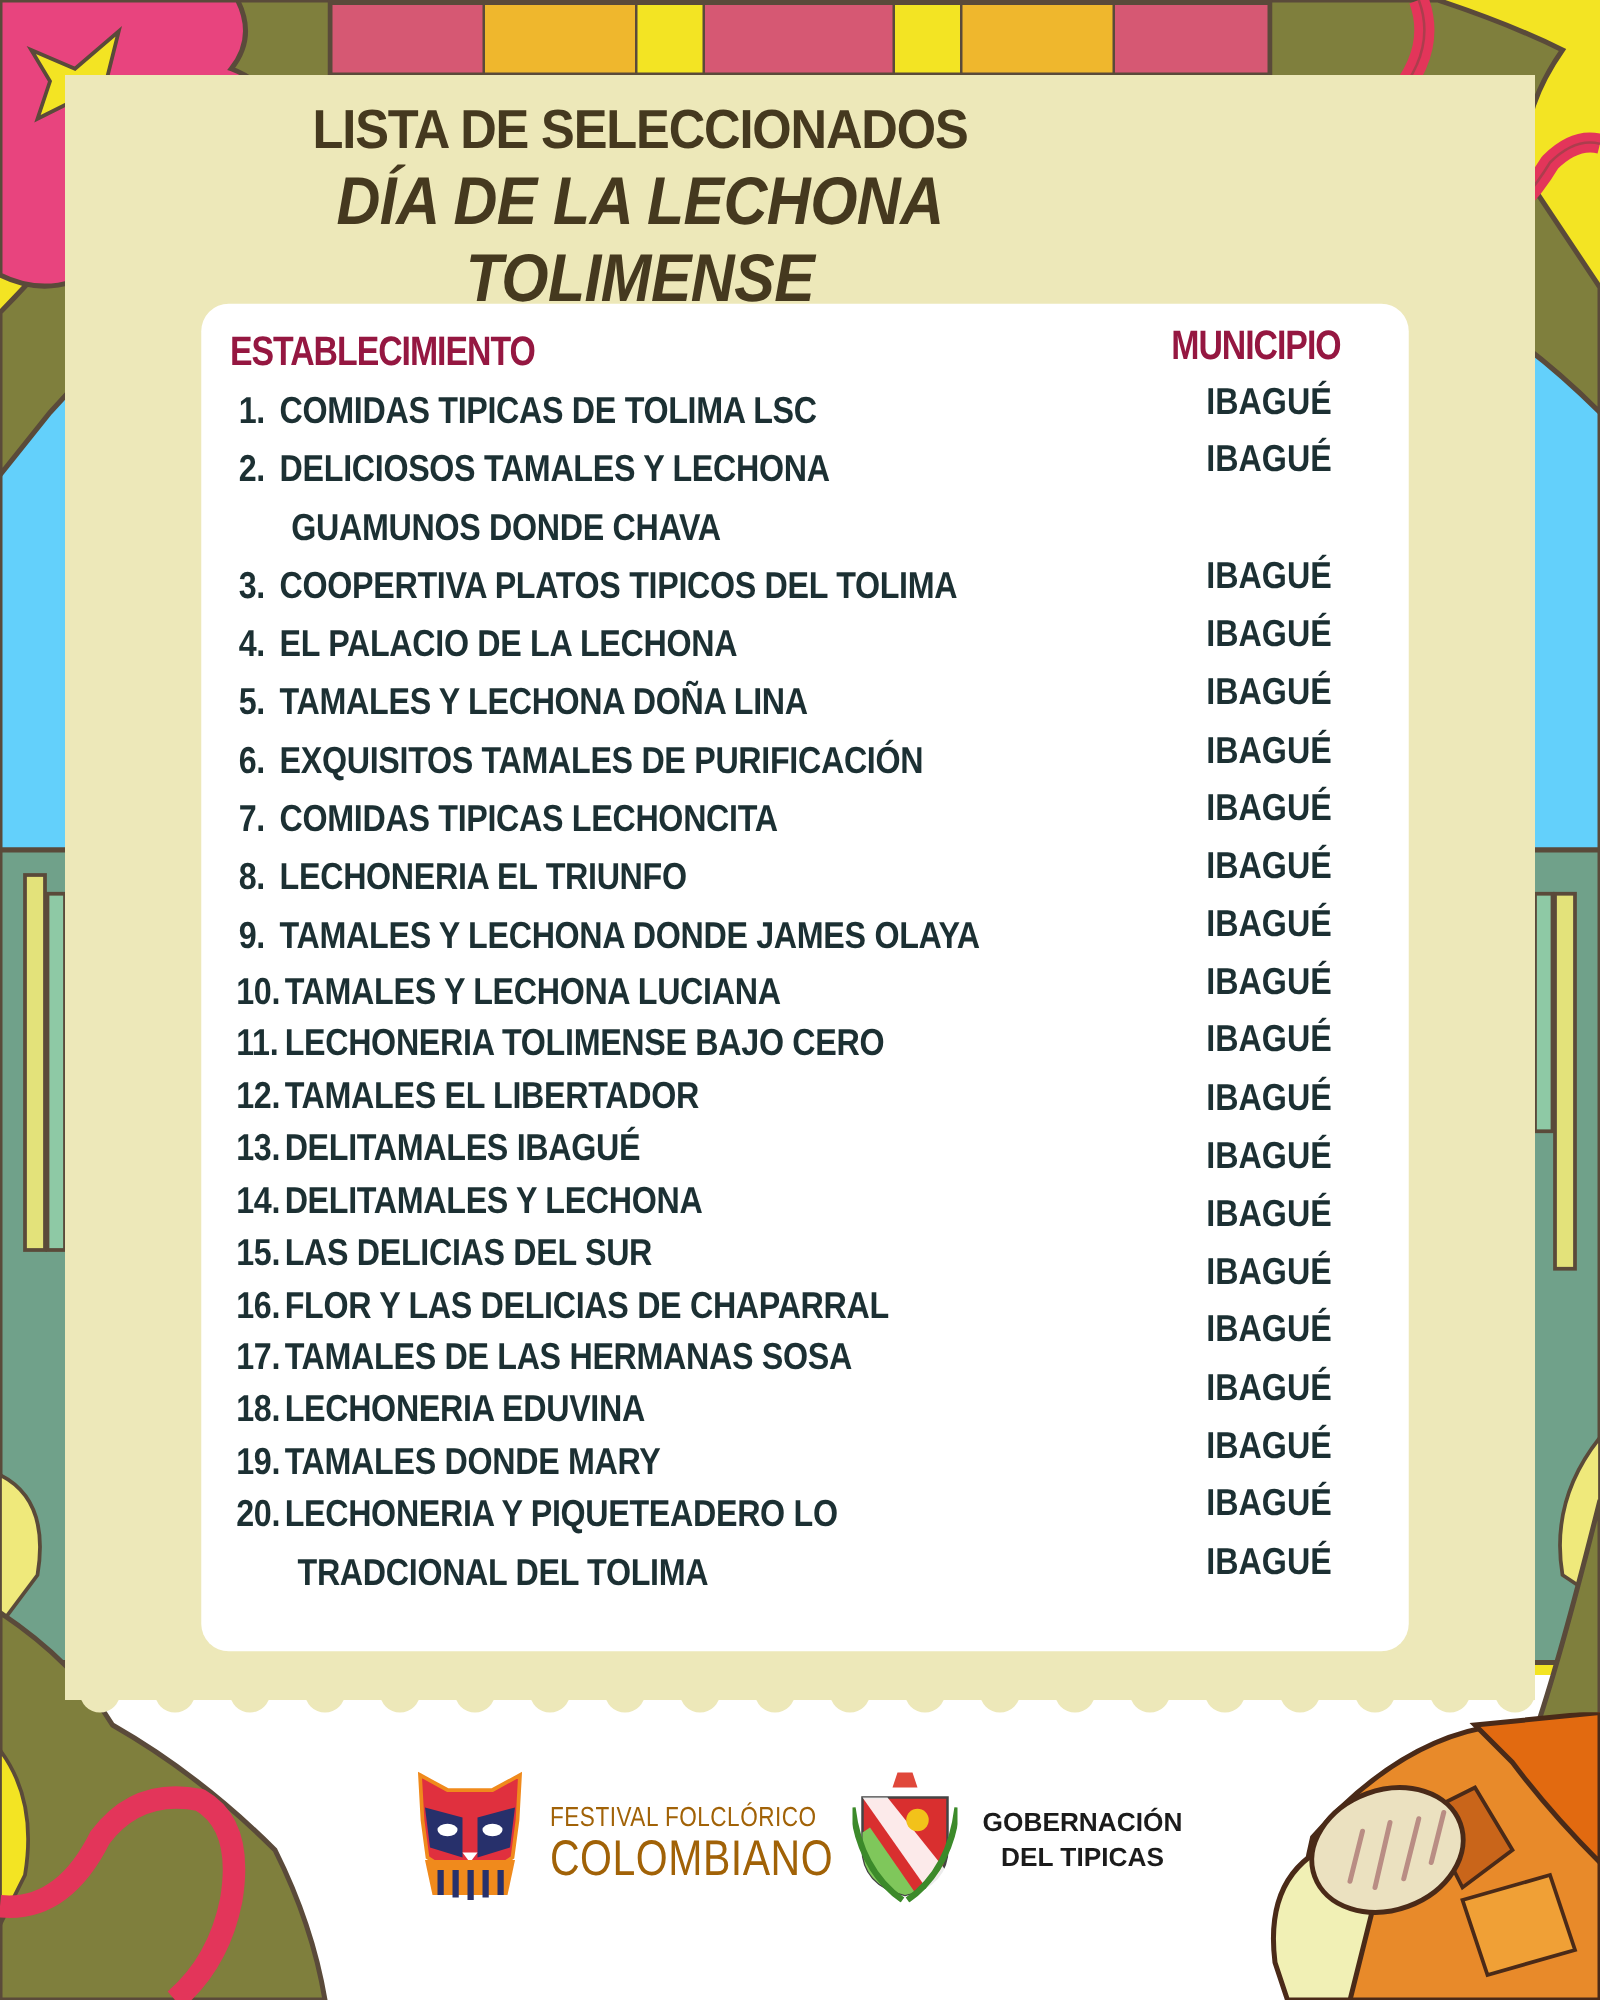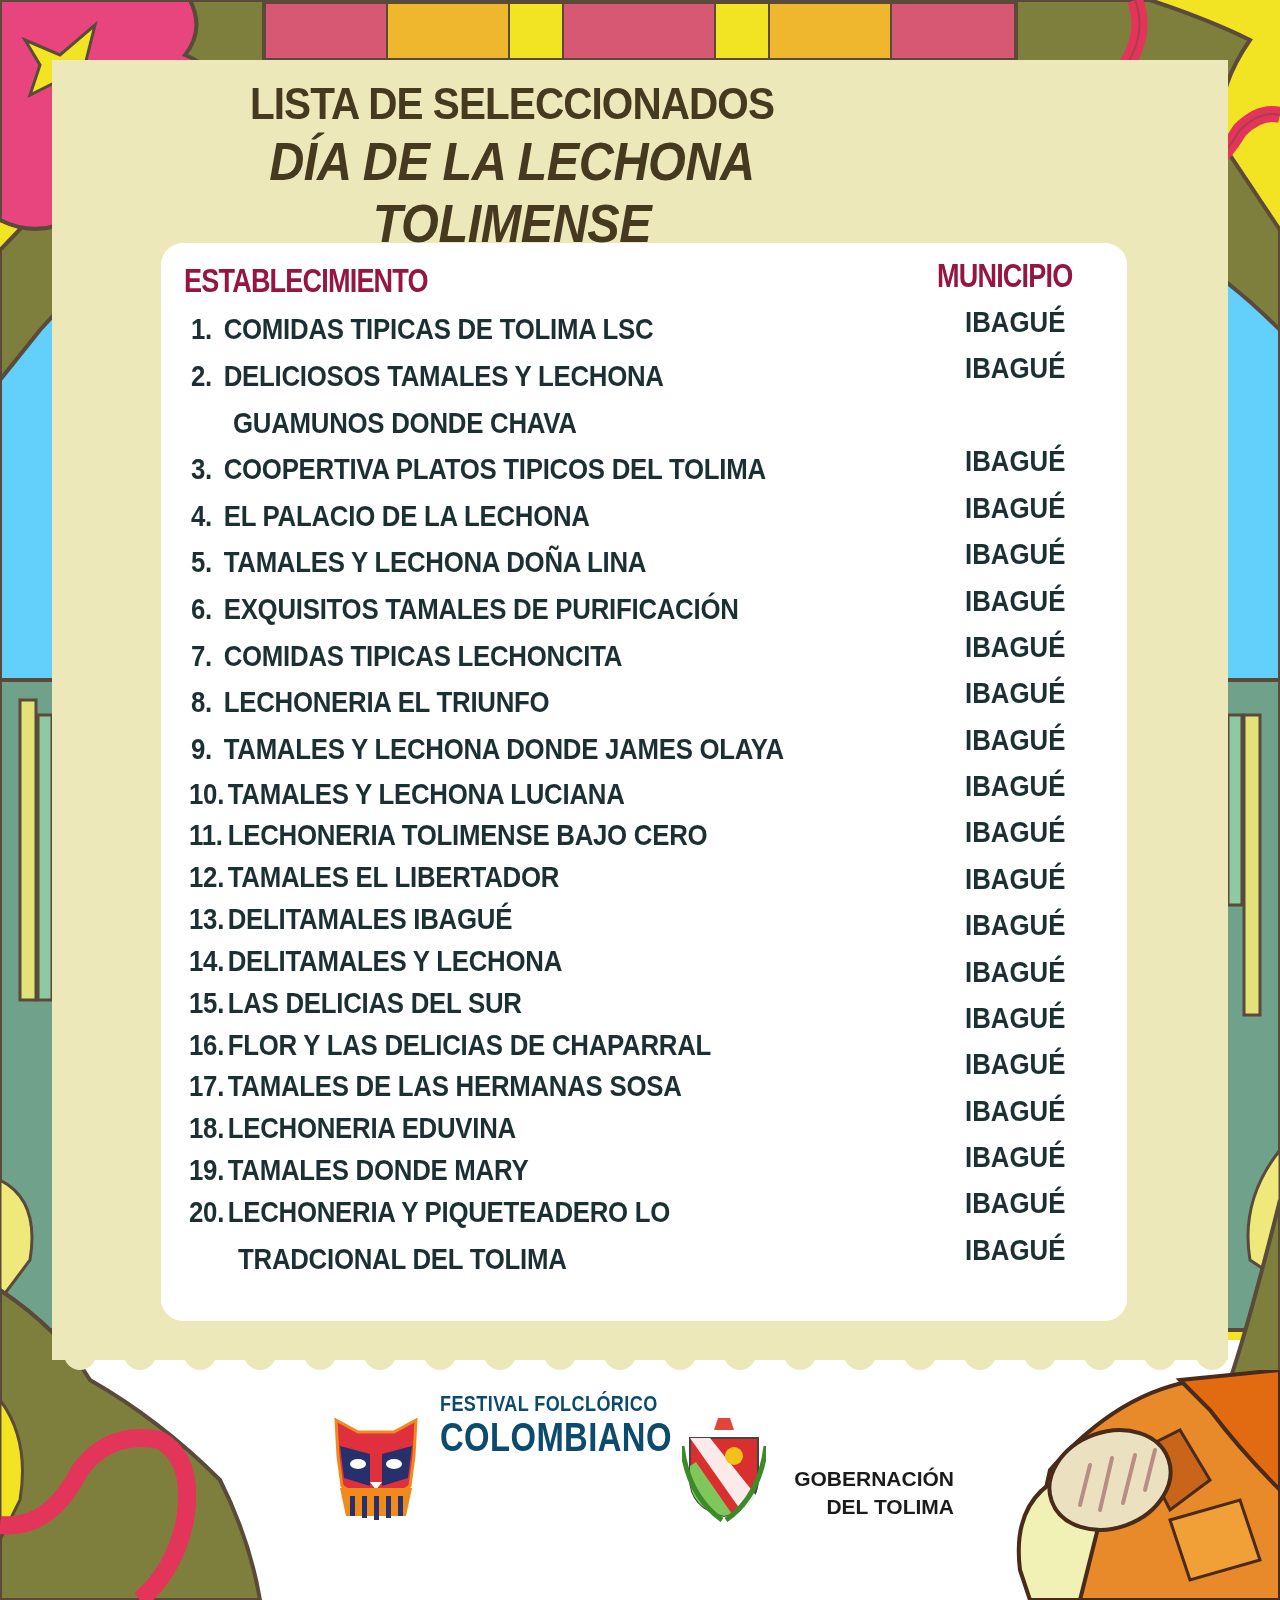--- a/index.html
+++ b/index.html
@@ -51,30 +51,29 @@
     letter-spacing: -0.3px; white-space: nowrap;
     transform: scaleX(0.86); transform-origin: left center;
   }
   .item .num { display: inline-block; }
   .muni {
     position: absolute; left: 965px; color: #1c3033; font-weight: 700;
     font-family: "Liberation Sans", sans-serif; font-size: 30px;
     transform: scaleX(0.86); transform-origin: left center; white-space: nowrap;
   }
   .ffc-text {
-    position: absolute; left: 440px; top: 1391px; color: #0c4a6e; font-weight: 700;
+    position: absolute; left: 440px; top: 1441px; color: #a16207; font-weight: 400;
     font-family: "Liberation Sans", sans-serif; transform-origin: left top;
   }
   .ffc-l1 { font-size: 22px; letter-spacing: 0.5px; transform: scaleX(0.82); transform-origin: left top; display:block; white-space:nowrap; }
   .ffc-l2 { font-size: 40px; line-height: 40px; letter-spacing: 0.5px; transform: scaleX(0.82); transform-origin: left top; display:block; white-space:nowrap; }
   .gob-text {
     position: absolute; left: 778px; top: 1445px; color: #1b1b1b; font-weight: 700;
-    font-family: "Liberation Sans", sans-serif; text-align: right; font-size: 21px; line-height: 28px;
+    font-family: "Liberation Sans", sans-serif; text-align: center; font-size: 21px; line-height: 28px;
     width: 176px;
-    margin-top: 20px;
   }
 </style>
 </head>
 <body>
 
 <svg class="bg-layer" viewBox="0 0 1280 1600" xmlns="http://www.w3.org/2000/svg">
 
   <rect x="0" y="0" width="1280" height="1600" fill="#ffffff"></rect>
   <rect x="0" y="0" width="270" height="1600" fill="#f3e423"></rect>
   <rect x="1010" y="0" width="270" height="1600" fill="#f3e423"></rect>
@@ -243,14 +242,14 @@
   <path d="M36 2 L48 2 L52 14 L32 14 Z" fill="#e0473a"></path>
   <path d="M8 22 L76 22 L76 62 Q76 92 42 100 Q8 92 8 62 Z" fill="#d92f2f" stroke="#444" stroke-width="2"></path>
   <path d="M8 22 L28 22 L76 82 Q70 92 60 96 Z" fill="#ffffff" opacity="0.9"></path>
   <path d="M8 50 L8 62 Q8 92 42 100 L50 98 L14 46 Z" fill="#7fc75b"></path>
   <circle cx="52" cy="40" r="9" fill="#f2c21a"></circle>
   <path d="M0 30 Q6 80 40 104" fill="none" stroke="#3c8a2a" stroke-width="5"></path>
   <path d="M84 30 Q78 80 44 104" fill="none" stroke="#3c8a2a" stroke-width="5"></path>
 </svg>
 <div class="gob-text">
   <div>GOBERNACIÓN</div>
-  <div>DEL TOLIMA</div>
+  <div>DEL TIPICAS</div>
 </div>
 
 </body></html>

